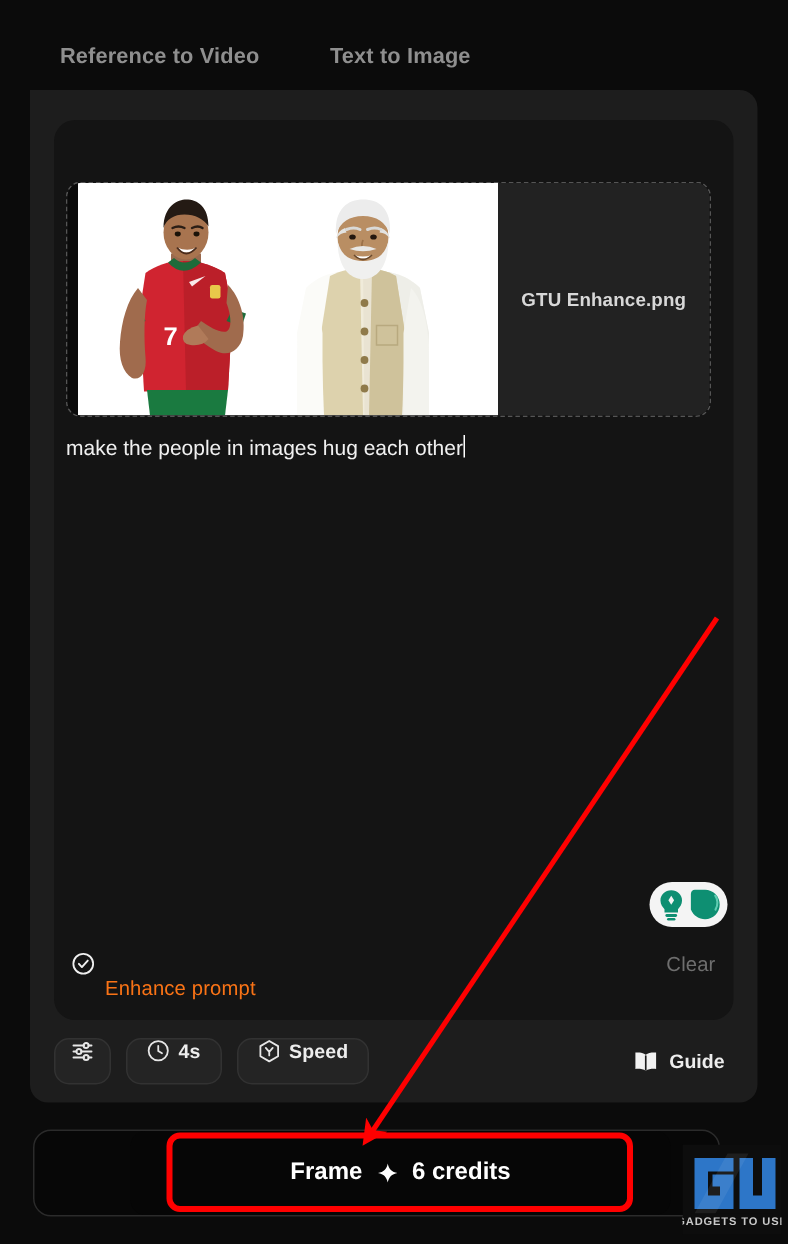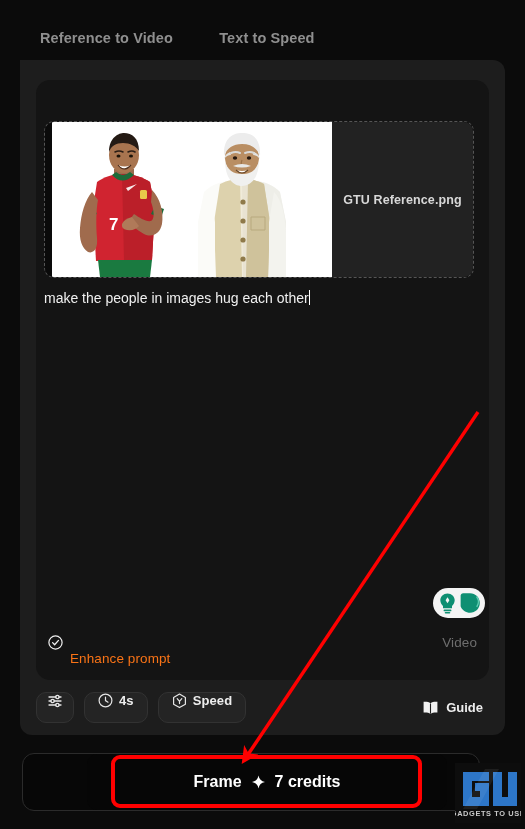--- a/index.html
+++ b/index.html
@@ -339,21 +339,21 @@
 </head>
 <body>
 
 <div id="app">
 
   <div class="tabbar">
     <button class="tab t2">
       <span>Reference to Video</span>
     </button>
     <button class="tab t3">
-      <span>Text to Speed</span>
+      <span>Text to Image</span>
     </button>
   </div>
 
   <div class="card">
 
     <div class="composer">
 
 
       <div class="uploadzone">
         <div class="thumb">
@@ -451,21 +451,21 @@
 
                 <path d="M184 48 q6 5 12 0 q-6 2 -12 0 z" fill="#ffffff"></path>
                 <path d="M184 48 q6 6 12 0" stroke="#6b4a2c" stroke-width="1.1" fill="none"></path>
 
                 <path d="M181 44 q9 -4 18 0 q-9 3 -18 0 z" fill="#e8e8e6"></path>
               </g>
             </svg>
           </div>
         </div>
         <div class="filecell">
-          <span class="filename">GTU Reference.png</span>
+          <span class="filename">GTU Enhance.png</span>
         </div>
       </div>
 
       <div class="prompt-area">
         <span class="prompt-text">make the people in images hug each other</span><span class="caret"></span>
       </div>
 
       <div class="suggest-pill">
         <svg width="21" height="22" viewBox="0 0 21 22">
           <path d="M10.5 1.5 C 6.4 1.5 3.3 4.5 3.3 8.3 C 3.3 11 4.9 12.8 6 14.1
@@ -483,21 +483,21 @@
       </div>
 
       <div class="enhance-row">
         <div class="enhance">
           <svg width="15" height="15" viewBox="0 0 15 15">
             <circle cx="7.5" cy="7.5" r="6.6" fill="none" stroke="#efefef" stroke-width="1.2"></circle>
             <path d="M4.6 7.6 L 6.6 9.7 L 10.5 5.4" fill="none" stroke="#efefef" stroke-width="1.3" stroke-linecap="round" stroke-linejoin="round"></path>
           </svg>
           <span class="enhance-label">Enhance prompt</span>
         </div>
-        <span class="clear-label">Video</span>
+        <span class="clear-label">Clear</span>
       </div>
 
     </div>
 
     <div class="toolbar">
       <button class="tool-btn icon-only">
         <svg width="16" height="16" viewBox="0 0 16 16">
           <path d="M2 4 h7 M12 4 h2" stroke="#e6e6e6" stroke-width="1.3" stroke-linecap="round"></path>
           <circle cx="10.4" cy="4" r="1.7" fill="none" stroke="#e6e6e6" stroke-width="1.3"></circle>
           <path d="M2 8 h2 M7.2 8 h6.8" stroke="#e6e6e6" stroke-width="1.3" stroke-linecap="round"></path>
@@ -538,21 +538,21 @@
   </div>
 
   <div class="createbar"></div>
 
   <div class="create-btn">
     <span>Frame</span>
     <svg width="15" height="15" viewBox="0 0 15 15">
       <path d="M7.5 0.6 C 8.2 4.3 10.2 6.3 14 7 C 10.2 7.7 8.2 9.7 7.5 13.4
                C 6.8 9.7 4.8 7.7 1 7 C 4.8 6.3 6.8 4.3 7.5 0.6 Z" fill="#ffffff"></path>
     </svg>
-    <span>7 credits</span>
+    <span>6 credits</span>
   </div>
 
   <div class="annot">
     <div class="highlight-box"></div>
     <svg width="525" height="829" viewBox="0 0 525 829" style="position:absolute;inset:0;">
       <defs>
         <marker id="arrowhead" markerWidth="5" markerHeight="5" refX="2.2" refY="2.5" orient="auto" markerUnits="strokeWidth">
           <path d="M0,0 L5,2.5 L0,5 L1.3,2.5 Z" fill="#ff0000"></path>
         </marker>
       </defs>

